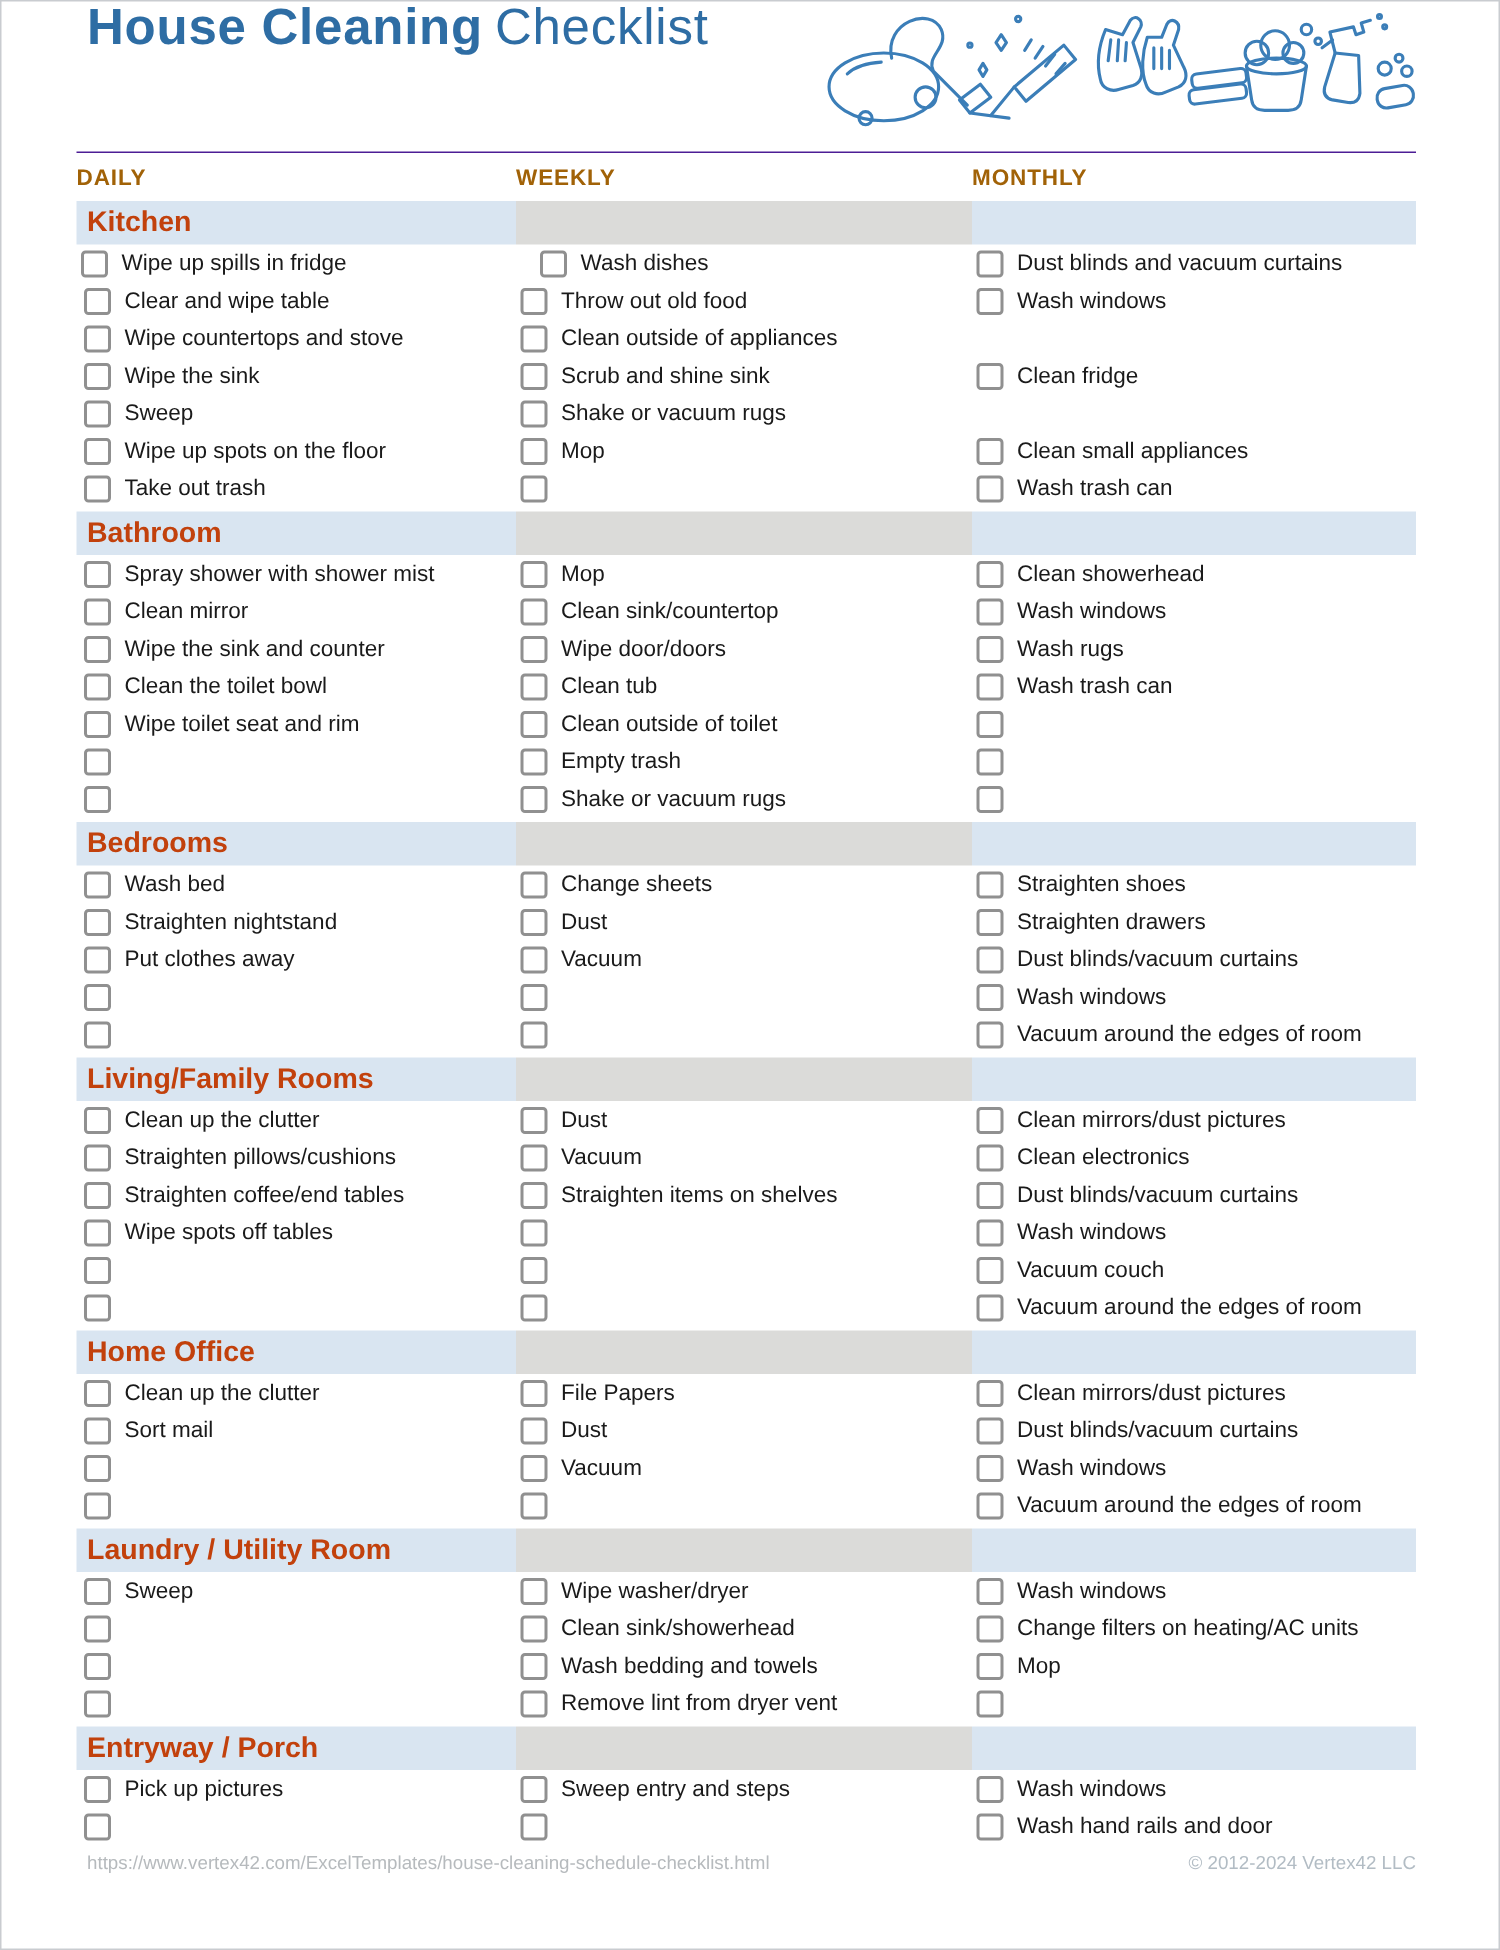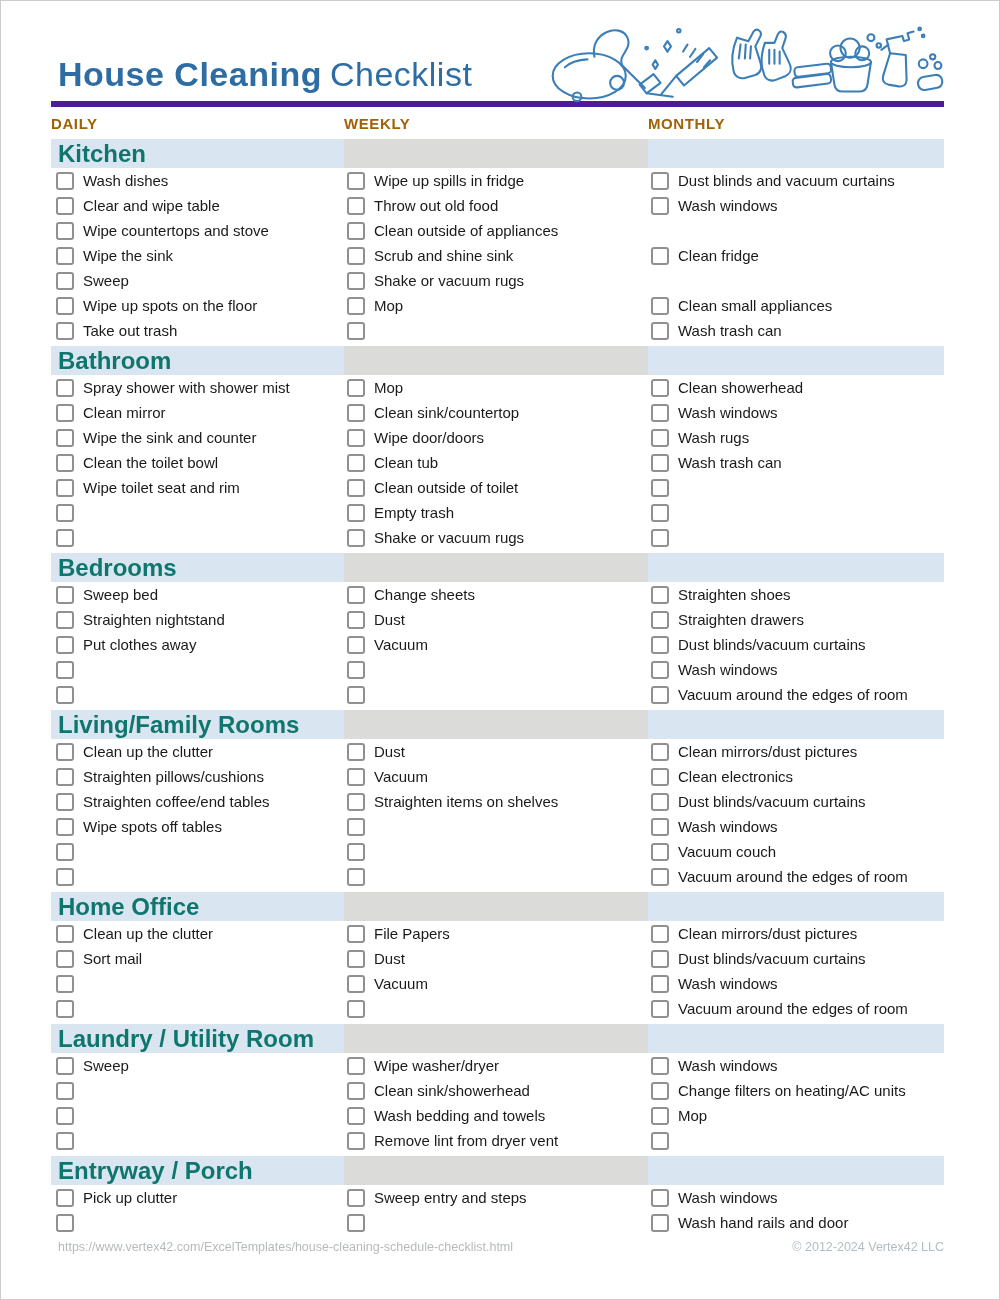--- a/index.html
+++ b/index.html
@@ -10,41 +10,40 @@
     box-sizing:border-box;
     border:1px solid #c9ccd0;
     position:relative;
     overflow:hidden;
   }
   .content{margin-left:50px;width:893px;}
   
   .header{
     height:100px;
     display:flex;
-    align-items:flex-end;
     justify-content:space-between;
-    border-bottom:6px solid #4c1d95;
+    border-bottom:1px solid #4c1d95;
   }
   h1{margin:0 0 10px 7px;font-size:34px;line-height:1;letter-spacing:.5px;color:#2e6da4;font-weight:normal;white-space:nowrap;}
   h1 .t-bold{font-weight:bold;}
   h1 .t-light{margin-left:8px;font-weight:normal;}
   .illus{flex:0 0 auto;margin:0 0 -4px 0;}
   .illus svg{display:block;}
   
   .col-headers{display:flex;height:32px;align-items:center;}
   .col-h{font-weight:bold;font-size:15px;color:#a16207;letter-spacing:.6px;text-align:left;}
   .w0{width:293px;} .w1{width:304px;} .w2{width:296px;}
   
   .section{margin-bottom:3px;}
   .band{display:flex;height:29px;}
   .bcell{box-sizing:border-box;display:flex;align-items:center;}
   .bcell.c0{width:293px;background:#d9e5f1;}
   .bcell.c1{width:304px;background:#dbdbd9;}
   .bcell.c2{width:296px;background:#d9e5f1;}
-  .sec-title{font-size:24px;font-weight:bold;color:#0f766e;padding-left:7px;white-space:nowrap;}
+  .sec-title{font-size:19px;font-weight:bold;color:#c2410c;padding-left:7px;white-space:nowrap;}
   .row{display:flex;height:25px;}
   .cell{box-sizing:border-box;display:flex;align-items:center;gap:9px;}
   .cell.c0{width:293px;padding-left:5px;}
   .cell.c1{width:304px;padding-left:3px;}
   .cell.c2{width:296px;padding-left:3px;align-items:center;}
   .checkbox{
     flex:0 0 auto;width:14px;height:14px;
     border:2px solid #909090;border-radius:3px;background:#fff;
   }
   .item-label{font-size:15px;color:#1a1a1a;white-space:nowrap;}
@@ -127,27 +126,27 @@
   <main id="sections">
       <section class="section">
         <div class="band">
           <div class="bcell c0">
             <span class="sec-title">Kitchen</span>
           </div>
           <div class="bcell c1"></div>
           <div class="bcell c2"></div>
         </div>
         <div class="row">
+          <div class="cell c1">
+            <span class="checkbox"></span>
+            <span class="item-label">Wipe up spills in fridge</span>
+          </div>
           <div class="cell c0">
             <span class="checkbox"></span>
             <span class="item-label">Wash dishes</span>
-          </div>
-          <div class="cell c1">
-            <span class="checkbox"></span>
-            <span class="item-label">Wipe up spills in fridge</span>
           </div>
           <div class="cell c2">
             <span class="checkbox"></span>
             <span class="item-label">Dust blinds and vacuum curtains</span>
           </div>
         </div>
         <div class="row">
           <div class="cell c0">
             <span class="checkbox"></span>
             <span class="item-label">Clear and wipe table</span>
@@ -335,21 +334,21 @@
         <div class="band">
           <div class="bcell c0">
             <span class="sec-title">Bedrooms</span>
           </div>
           <div class="bcell c1"></div>
           <div class="bcell c2"></div>
         </div>
         <div class="row">
           <div class="cell c0">
             <span class="checkbox"></span>
-            <span class="item-label">Sweep bed</span>
+            <span class="item-label">Wash bed</span>
           </div>
           <div class="cell c1">
             <span class="checkbox"></span>
             <span class="item-label">Change sheets</span>
           </div>
           <div class="cell c2">
             <span class="checkbox"></span>
             <span class="item-label">Straighten shoes</span>
           </div>
         </div>
@@ -637,21 +636,21 @@
         <div class="band">
           <div class="bcell c0">
             <span class="sec-title">Entryway / Porch</span>
           </div>
           <div class="bcell c1"></div>
           <div class="bcell c2"></div>
         </div>
         <div class="row">
           <div class="cell c0">
             <span class="checkbox"></span>
-            <span class="item-label">Pick up clutter</span>
+            <span class="item-label">Pick up pictures</span>
           </div>
           <div class="cell c1">
             <span class="checkbox"></span>
             <span class="item-label">Sweep entry and steps</span>
           </div>
           <div class="cell c2">
             <span class="checkbox"></span>
             <span class="item-label">Wash windows</span>
           </div>
         </div>

